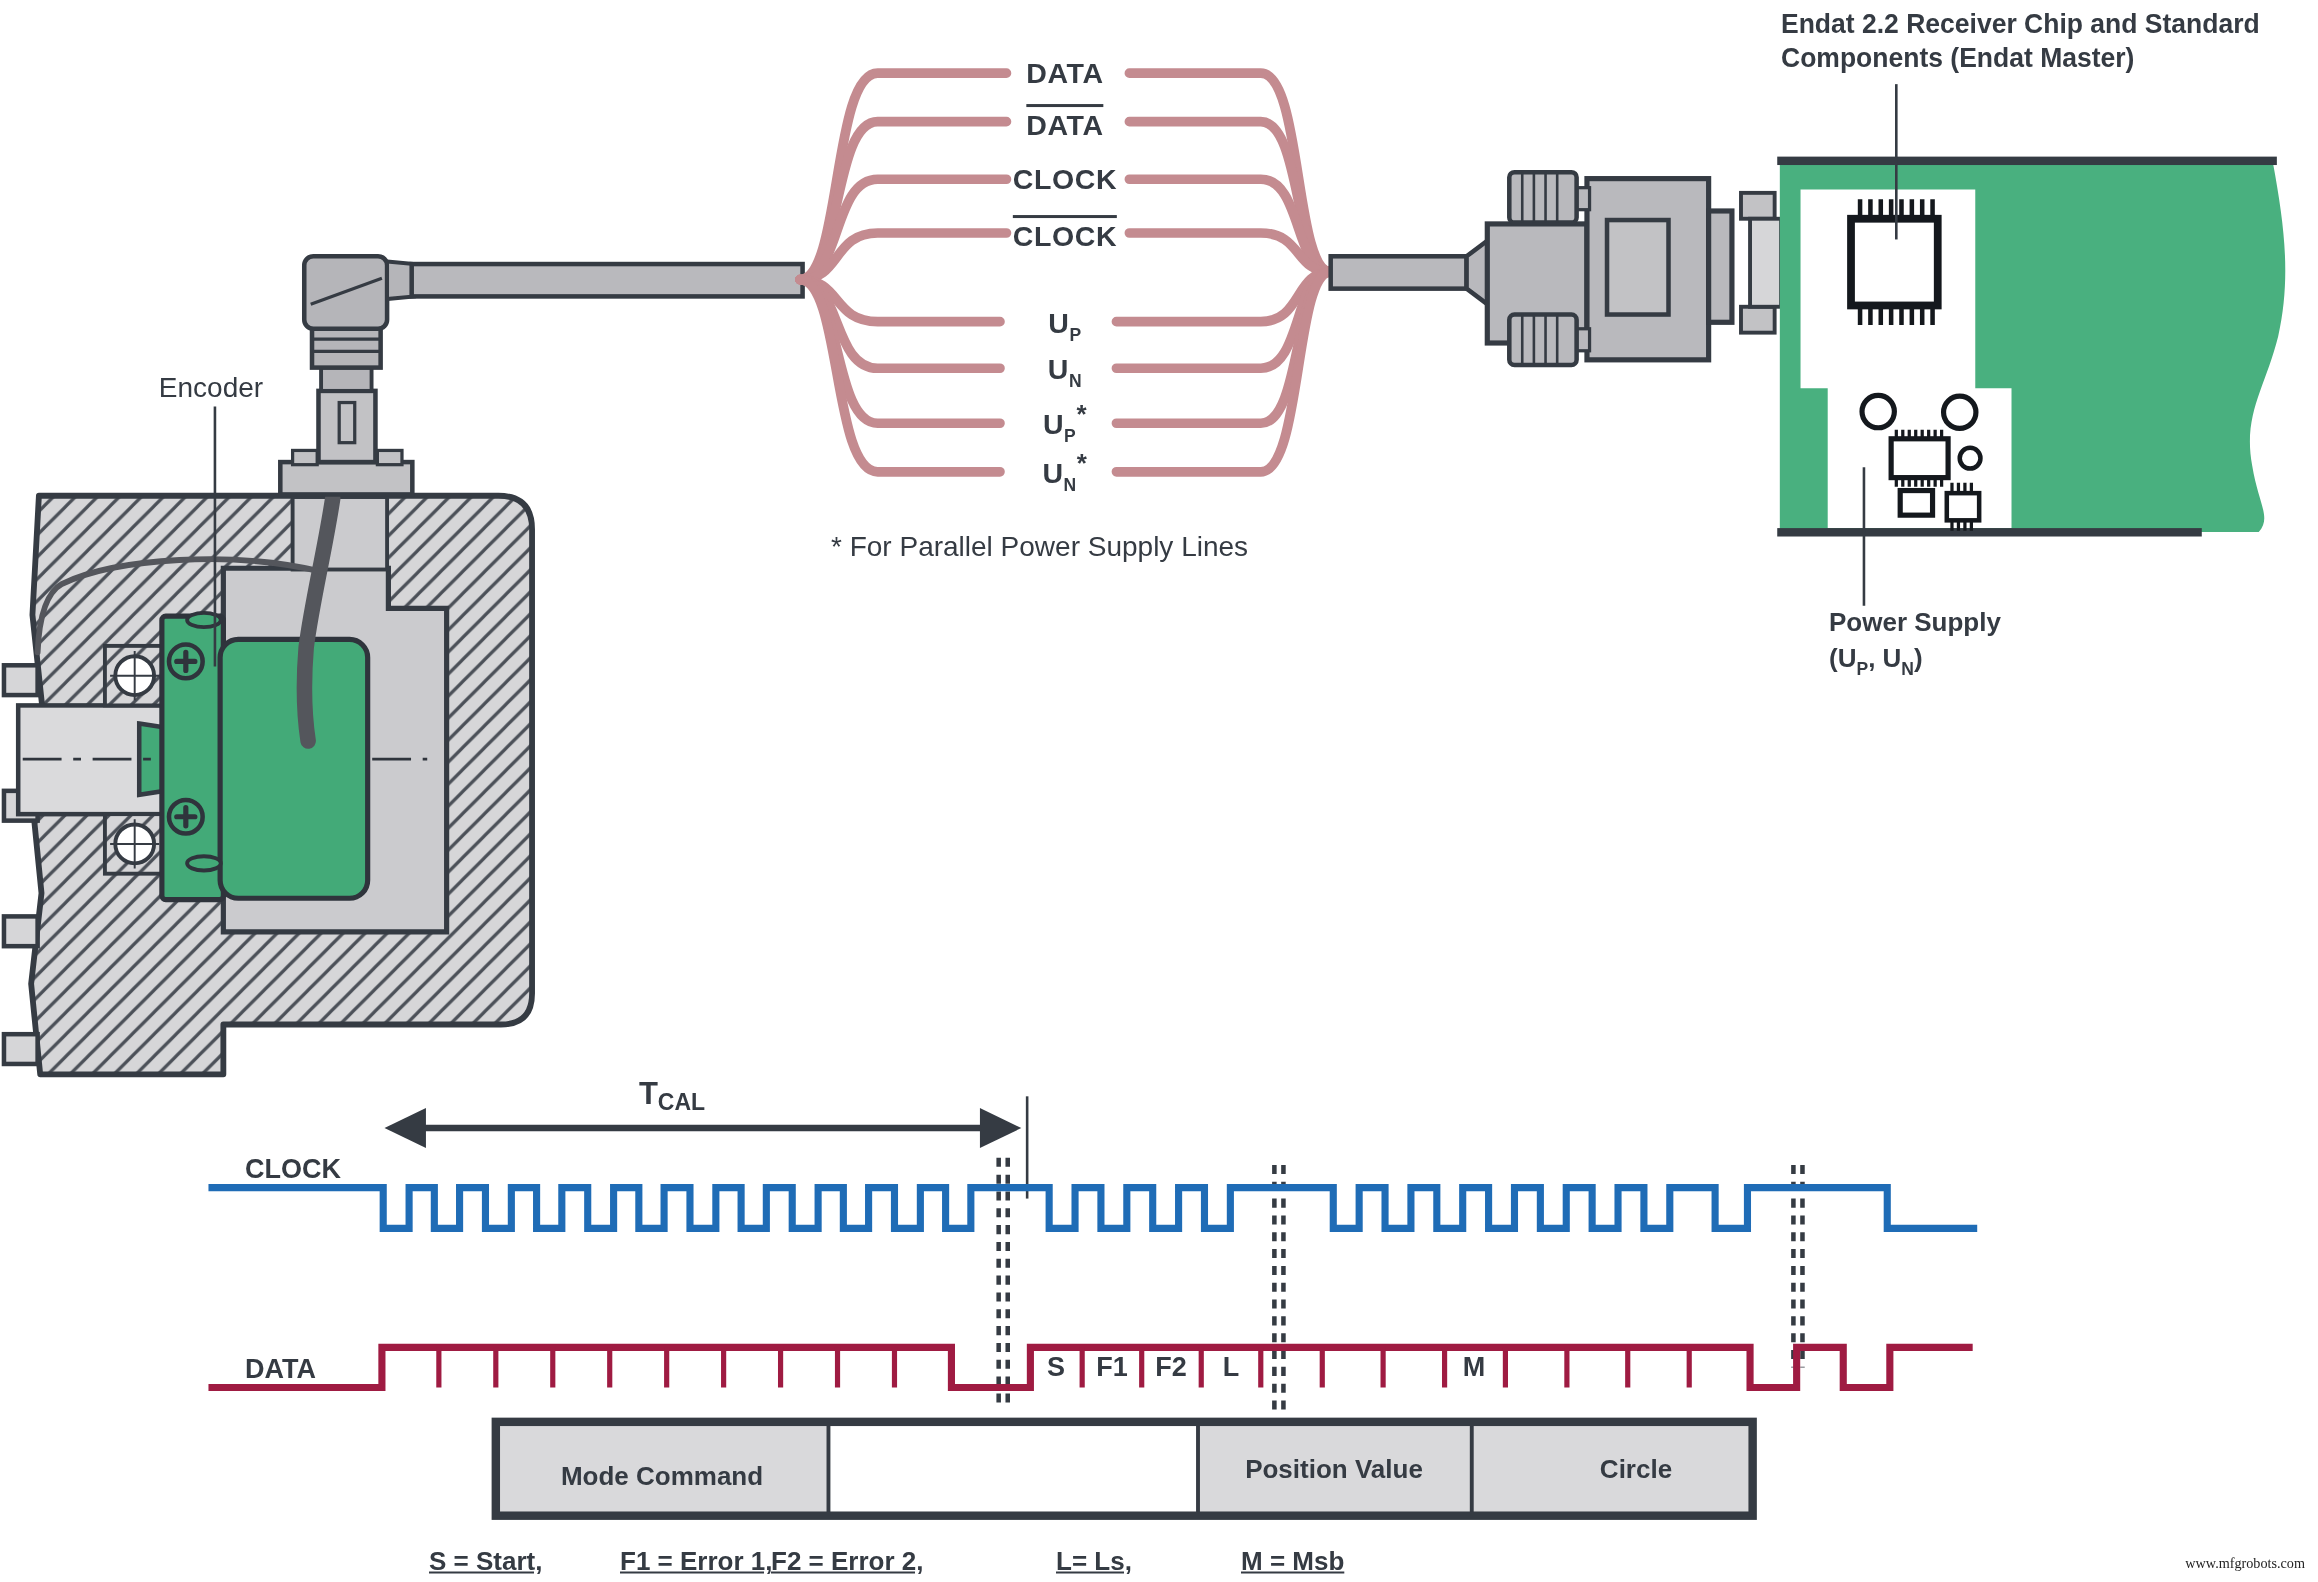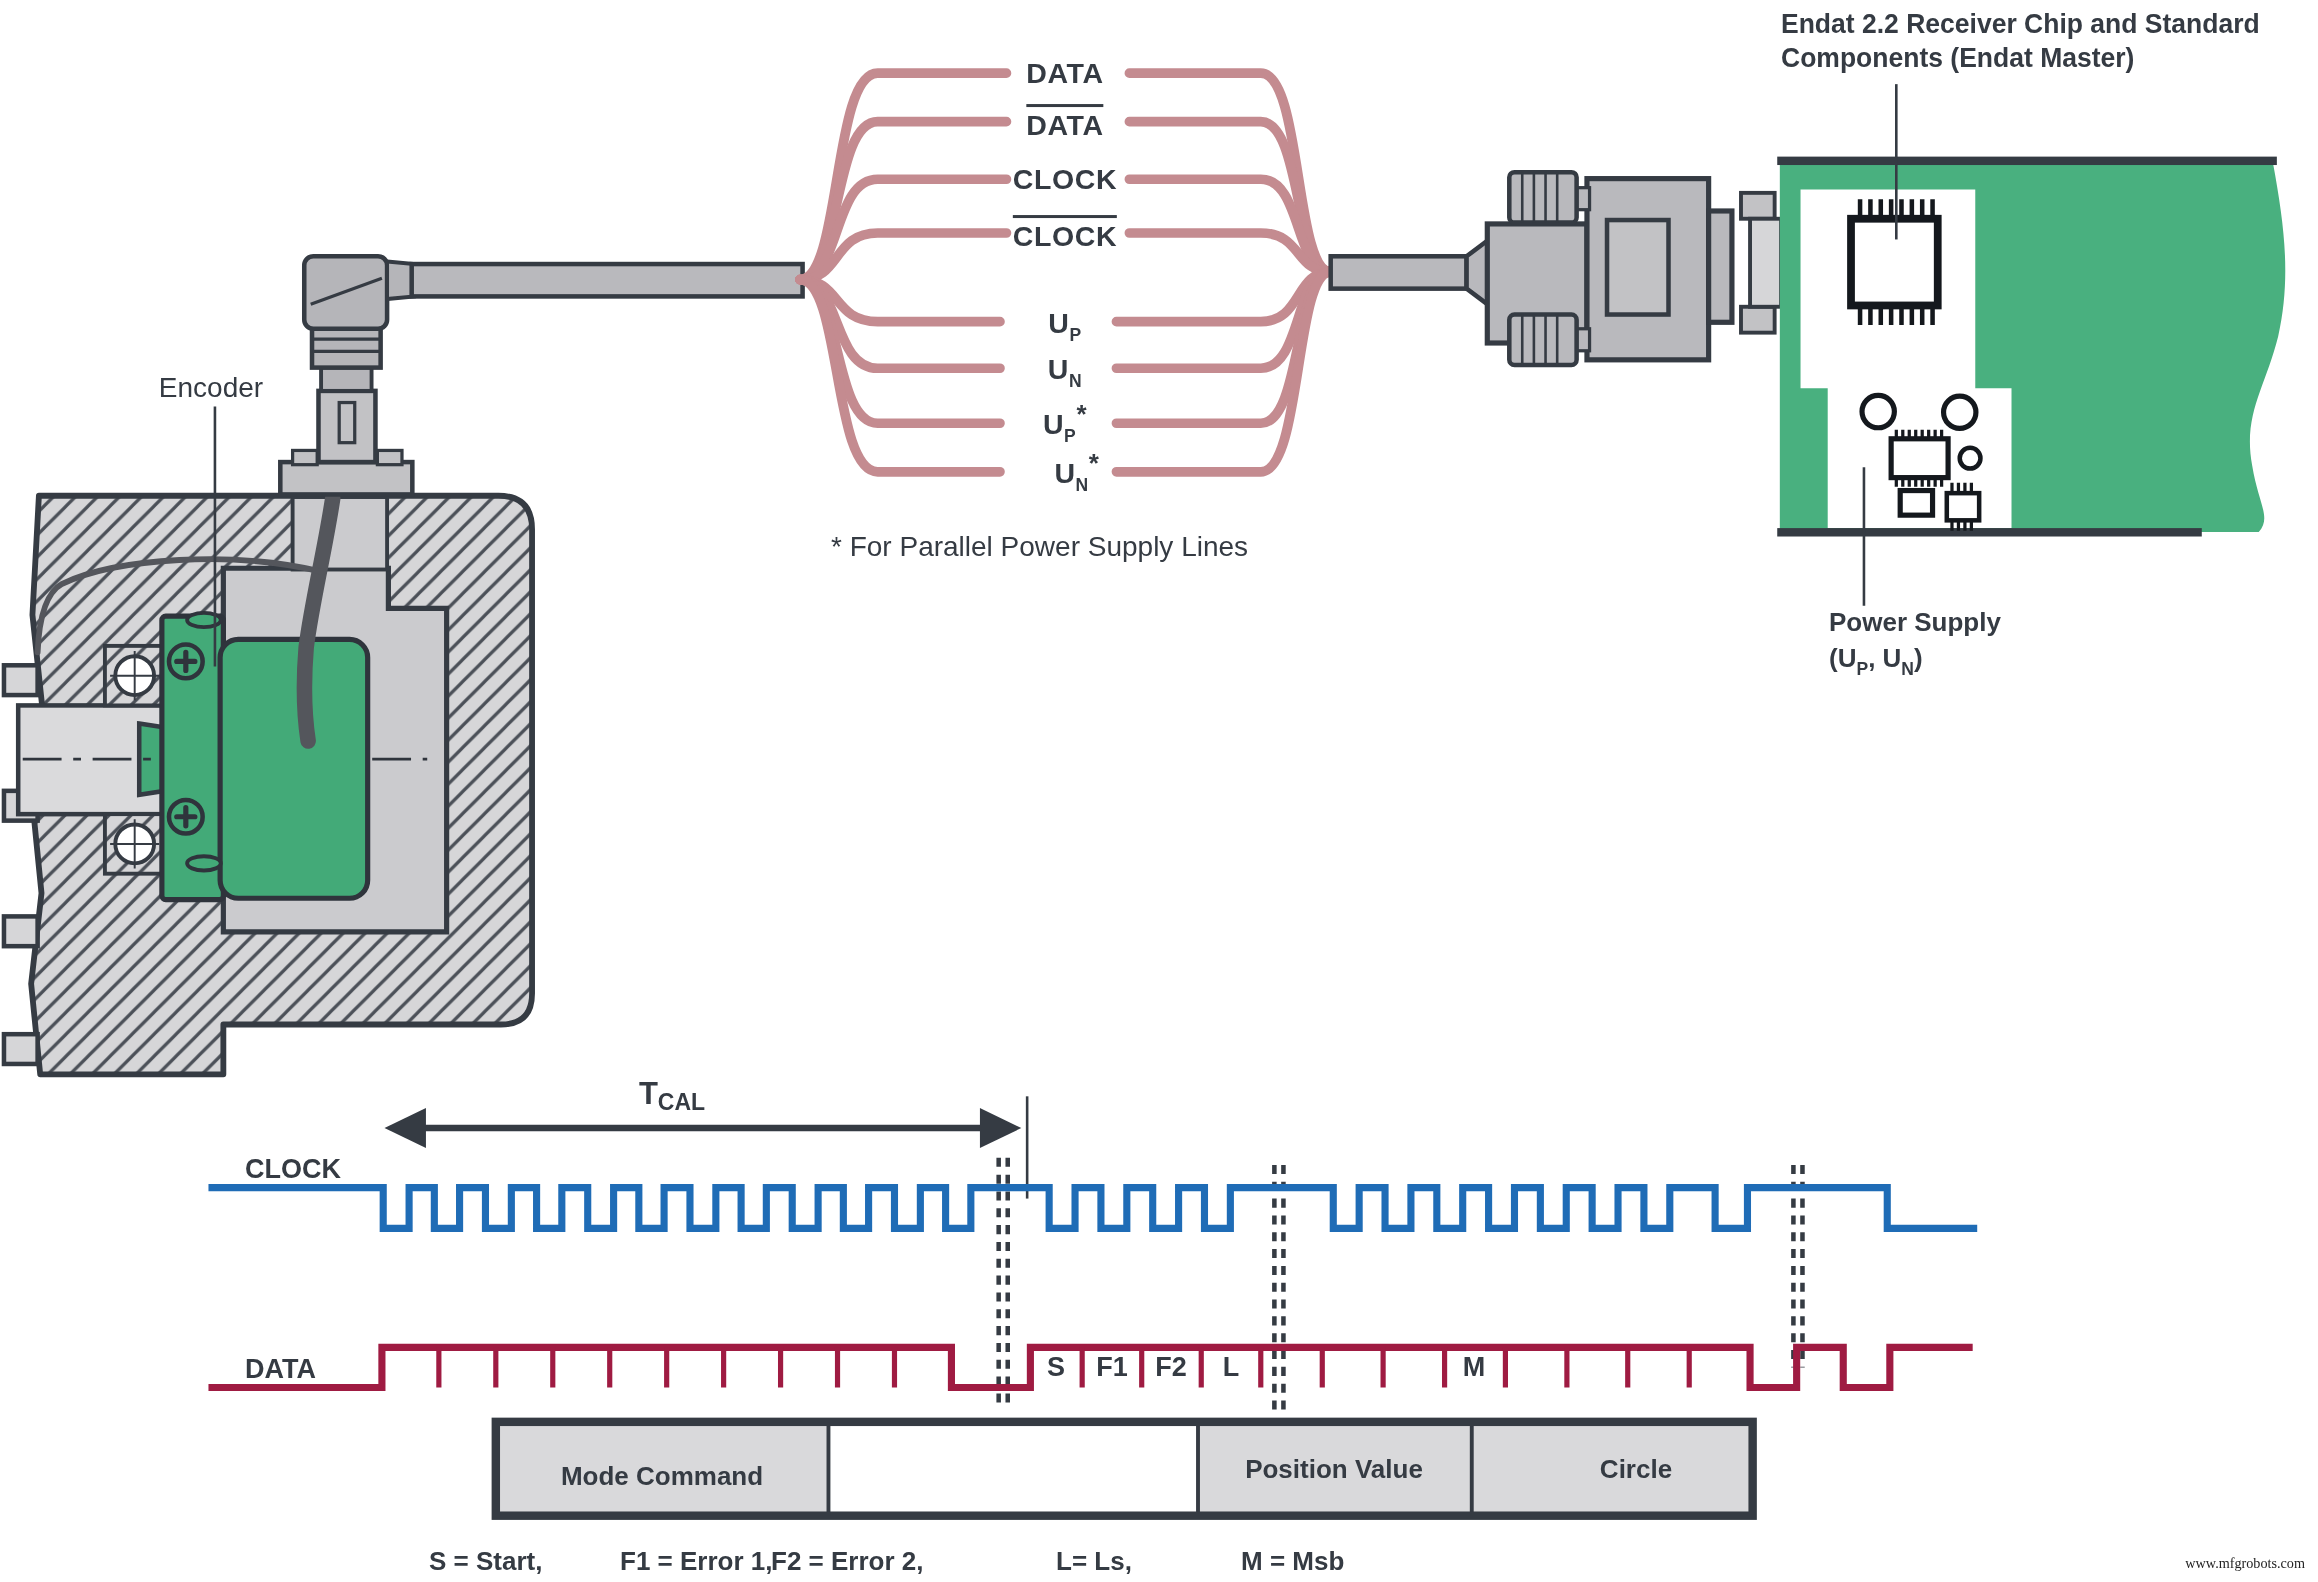--- a/index.html
+++ b/index.html
@@ -14,21 +14,21 @@
   .sub{font-size:17.5px;font-weight:700;vertical-align:-8.4px;}
   .star{font-size:26px;font-weight:700;vertical-align:10.4px;}
   .note{font-size:28px;font-weight:400;}
   .title{font-size:28.5px;font-weight:700;transform:scaleX(.93);transform-origin:0 50%;}
   .pslbl{font-size:26px;font-weight:700;margin-left:48px;}
   .wavelbl{font-size:27px;font-weight:700;}
   .tcal{font-size:31px;font-weight:700;}
   .tcal .sub{font-size:23px;vertical-align:-6.5px;}
   .bit{font-size:27px;font-weight:700;}
   .boxlbl{font-size:26px;font-weight:700;}
-  .leg{font-size:26px;font-weight:700;}
+  .leg{font-size:26px;font-weight:700;text-decoration:underline;}
   .wm{font-family:"Liberation Serif","DejaVu Serif",serif;font-size:14.2px;color:#222;
       transform:translate(-100%,-50%);}
 </style>
 </head>
 <body>
 
 <svg width="2319" height="1583" viewBox="0 0 3583 2446">
   <defs>
     <pattern id="hatch" width="34" height="34" patternUnits="userSpaceOnUse">
       <rect width="34" height="34" fill="#d6d6d8"></rect>
@@ -208,21 +208,21 @@
   </g>
 </svg>
 
 <div class="abs ctr siglbl" style="left:1065px;top:73px;"><span>DATA</span></div>
 <div class="abs ctr siglbl" style="left:1065px;top:123px;"><span class="ov">DATA</span></div>
 <div class="abs ctr siglbl" style="left:1065px;top:179px;"><span>CLOCK</span></div>
 <div class="abs ctr siglbl" style="left:1065px;top:234px;"><span class="ov">CLOCK</span></div>
 <div class="abs ctr siglbl" style="left:1065px;top:322px;"><span>U</span><span class="sub">P</span><span class="star"></span></div>
 <div class="abs ctr siglbl" style="left:1065px;top:368px;"><span>U</span><span class="sub">N</span><span class="star"></span></div>
 <div class="abs ctr siglbl" style="left:1065px;top:423px;"><span>U</span><span class="sub">P</span><span class="star">*</span></div>
-<div class="abs ctr siglbl" style="left:1065px;top:472px;margin-left:12px;"><span>U</span><span class="sub">N</span><span class="star">*</span></div>
+<div class="abs ctr siglbl" style="left:1065px;top:472px;"><span>U</span><span class="sub">N</span><span class="star">*</span></div>
 
 <div class="abs vctr note" style="left:831px;top:547px;">* For Parallel Power Supply Lines</div>
 
 <div class="abs ctr note" style="left:211px;top:388px;">Encoder</div>
 
 <div class="abs title" style="left:1781px;top:6.5px;">Endat 2.2 Receiver Chip and Standard</div>
 <div class="abs title" style="left:1781px;top:41px;">Components (Endat Master)</div>
 
 <div class="abs pslbl" style="left:1781px;top:607px;">Power Supply</div>
 <div class="abs pslbl" style="left:1781px;top:643px;"><span>(U</span><span class="sub">P</span><span>, U</span><span class="sub">N</span><span>)</span></div>

